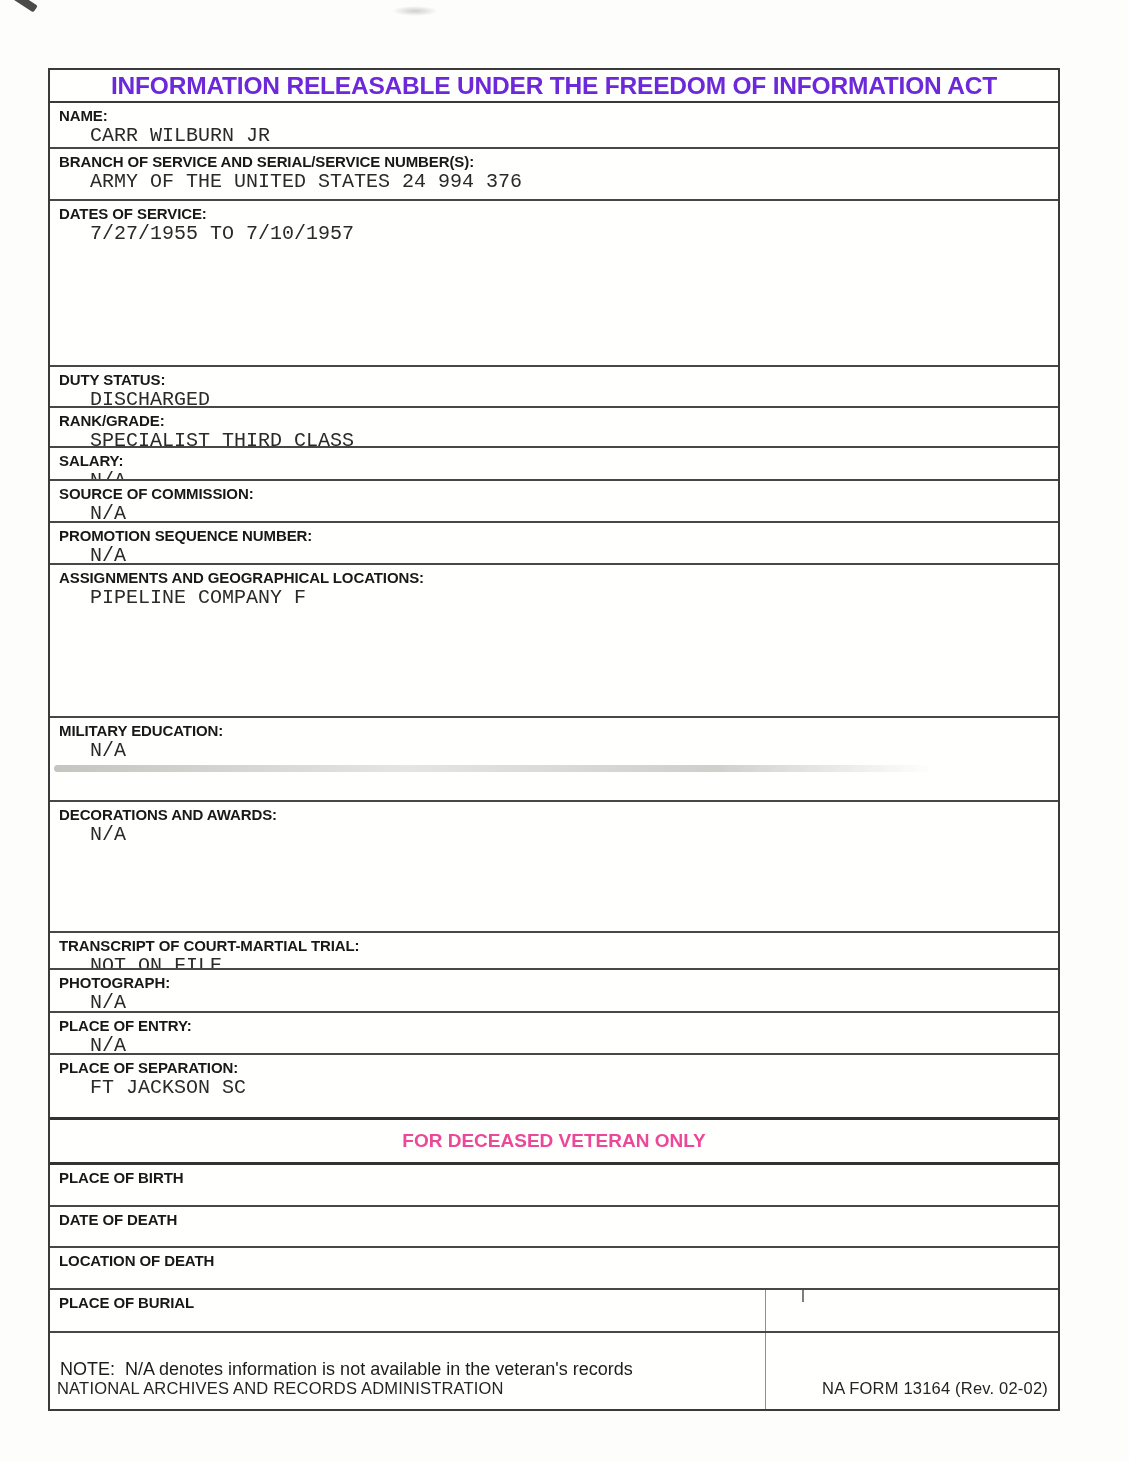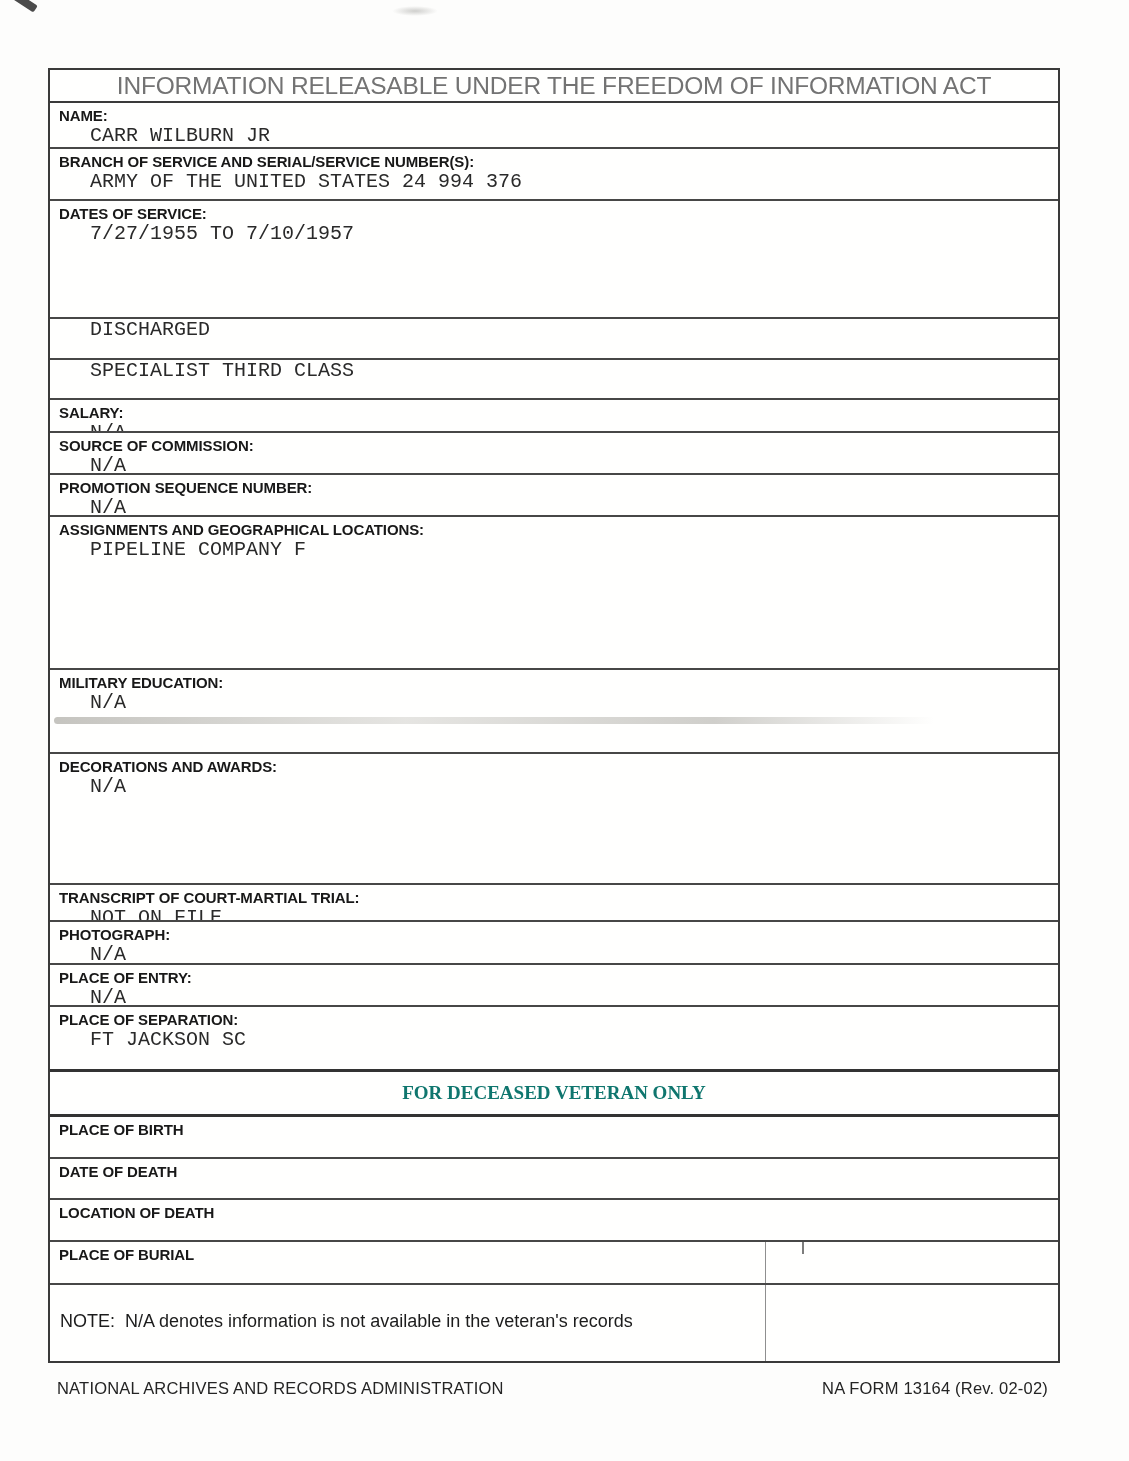--- a/index.html
+++ b/index.html
@@ -17,21 +17,21 @@
     position:absolute;left:48px;top:68px;width:1012px;
     border:2px solid #3a3a3a;
     background:#fffffe;
     box-sizing:border-box;
   }
   .titlebox{
     height:33px;border-bottom:2px solid #3a3a3a;box-sizing:border-box;
     display:flex;align-items:center;justify-content:center;
   }
   .titlebox .t{
-    font-weight:normal;font-size:24.5px;letter-spacing:-0.2px;color:#737373;
+    font-weight:bold;font-size:24.5px;letter-spacing:-0.2px;color:#6d28d9;
     white-space:nowrap;
   }
   .row{
     position:relative;box-sizing:border-box;
     border-bottom:2px solid #474747;
     overflow:hidden;
   }
   .row:last-child{border-bottom:none;}
   .lbl{
     font-weight:bold;font-size:15px;letter-spacing:-0.1px;color:#181818;
@@ -40,21 +40,21 @@
   .val{
     font-family:"Liberation Mono", monospace;
     font-size:20px;line-height:22px;color:#2a2a2a;
     padding:0 0 0 40px;white-space:pre;
   }
   .thick{border-bottom-width:3px;border-bottom-color:#333;}
   .dec-header{
     display:flex;align-items:center;justify-content:center;
   }
   .dec-header .t{
-    font-weight:bold;font-size:19px;color:#0f766e;letter-spacing:0;font-family:Liberation Serif, serif;
+    font-weight:bold;font-size:19px;color:#ec4899;letter-spacing:0;
   }
   .vdiv{
     position:absolute;top:0;bottom:0;left:715px;width:0;
     border-left:1.5px solid #8f8f8f;
   }
   .noterow .notetext{
     font-size:18px;color:#1c1c1c;padding:26px 0 0 10px;white-space:pre;
   }
 
   
@@ -102,30 +102,32 @@
     <div class="row" style="height:46px">
       <div class="lbl">NAME:</div>
       <div class="val">CARR WILBURN JR</div>
     </div>
 
     <div class="row" style="height:52px">
       <div class="lbl">BRANCH OF SERVICE AND SERIAL/SERVICE NUMBER(S):</div>
       <div class="val">ARMY OF THE UNITED STATES 24 994 376</div>
     </div>
 
-    <div class="row" style="height:118px">
+    <div class="row" style="height:166px">
       <div class="lbl">DATES OF SERVICE:</div>
       <div class="val">7/27/1955 TO 7/10/1957</div>
     </div>
 
     <div class="row" style="height:41px">
+      <div class="lbl">DUTY STATUS:</div>
       <div class="val">DISCHARGED</div>
     </div>
 
     <div class="row" style="height:40px">
+      <div class="lbl">RANK/GRADE:</div>
       <div class="val">SPECIALIST THIRD CLASS</div>
     </div>
 
     <div class="row" style="height:33px">
       <div class="lbl">SALARY:</div>
       <div class="val">N/A</div>
     </div>
 
     <div class="row" style="height:42px">
       <div class="lbl">SOURCE OF COMMISSION:</div>

